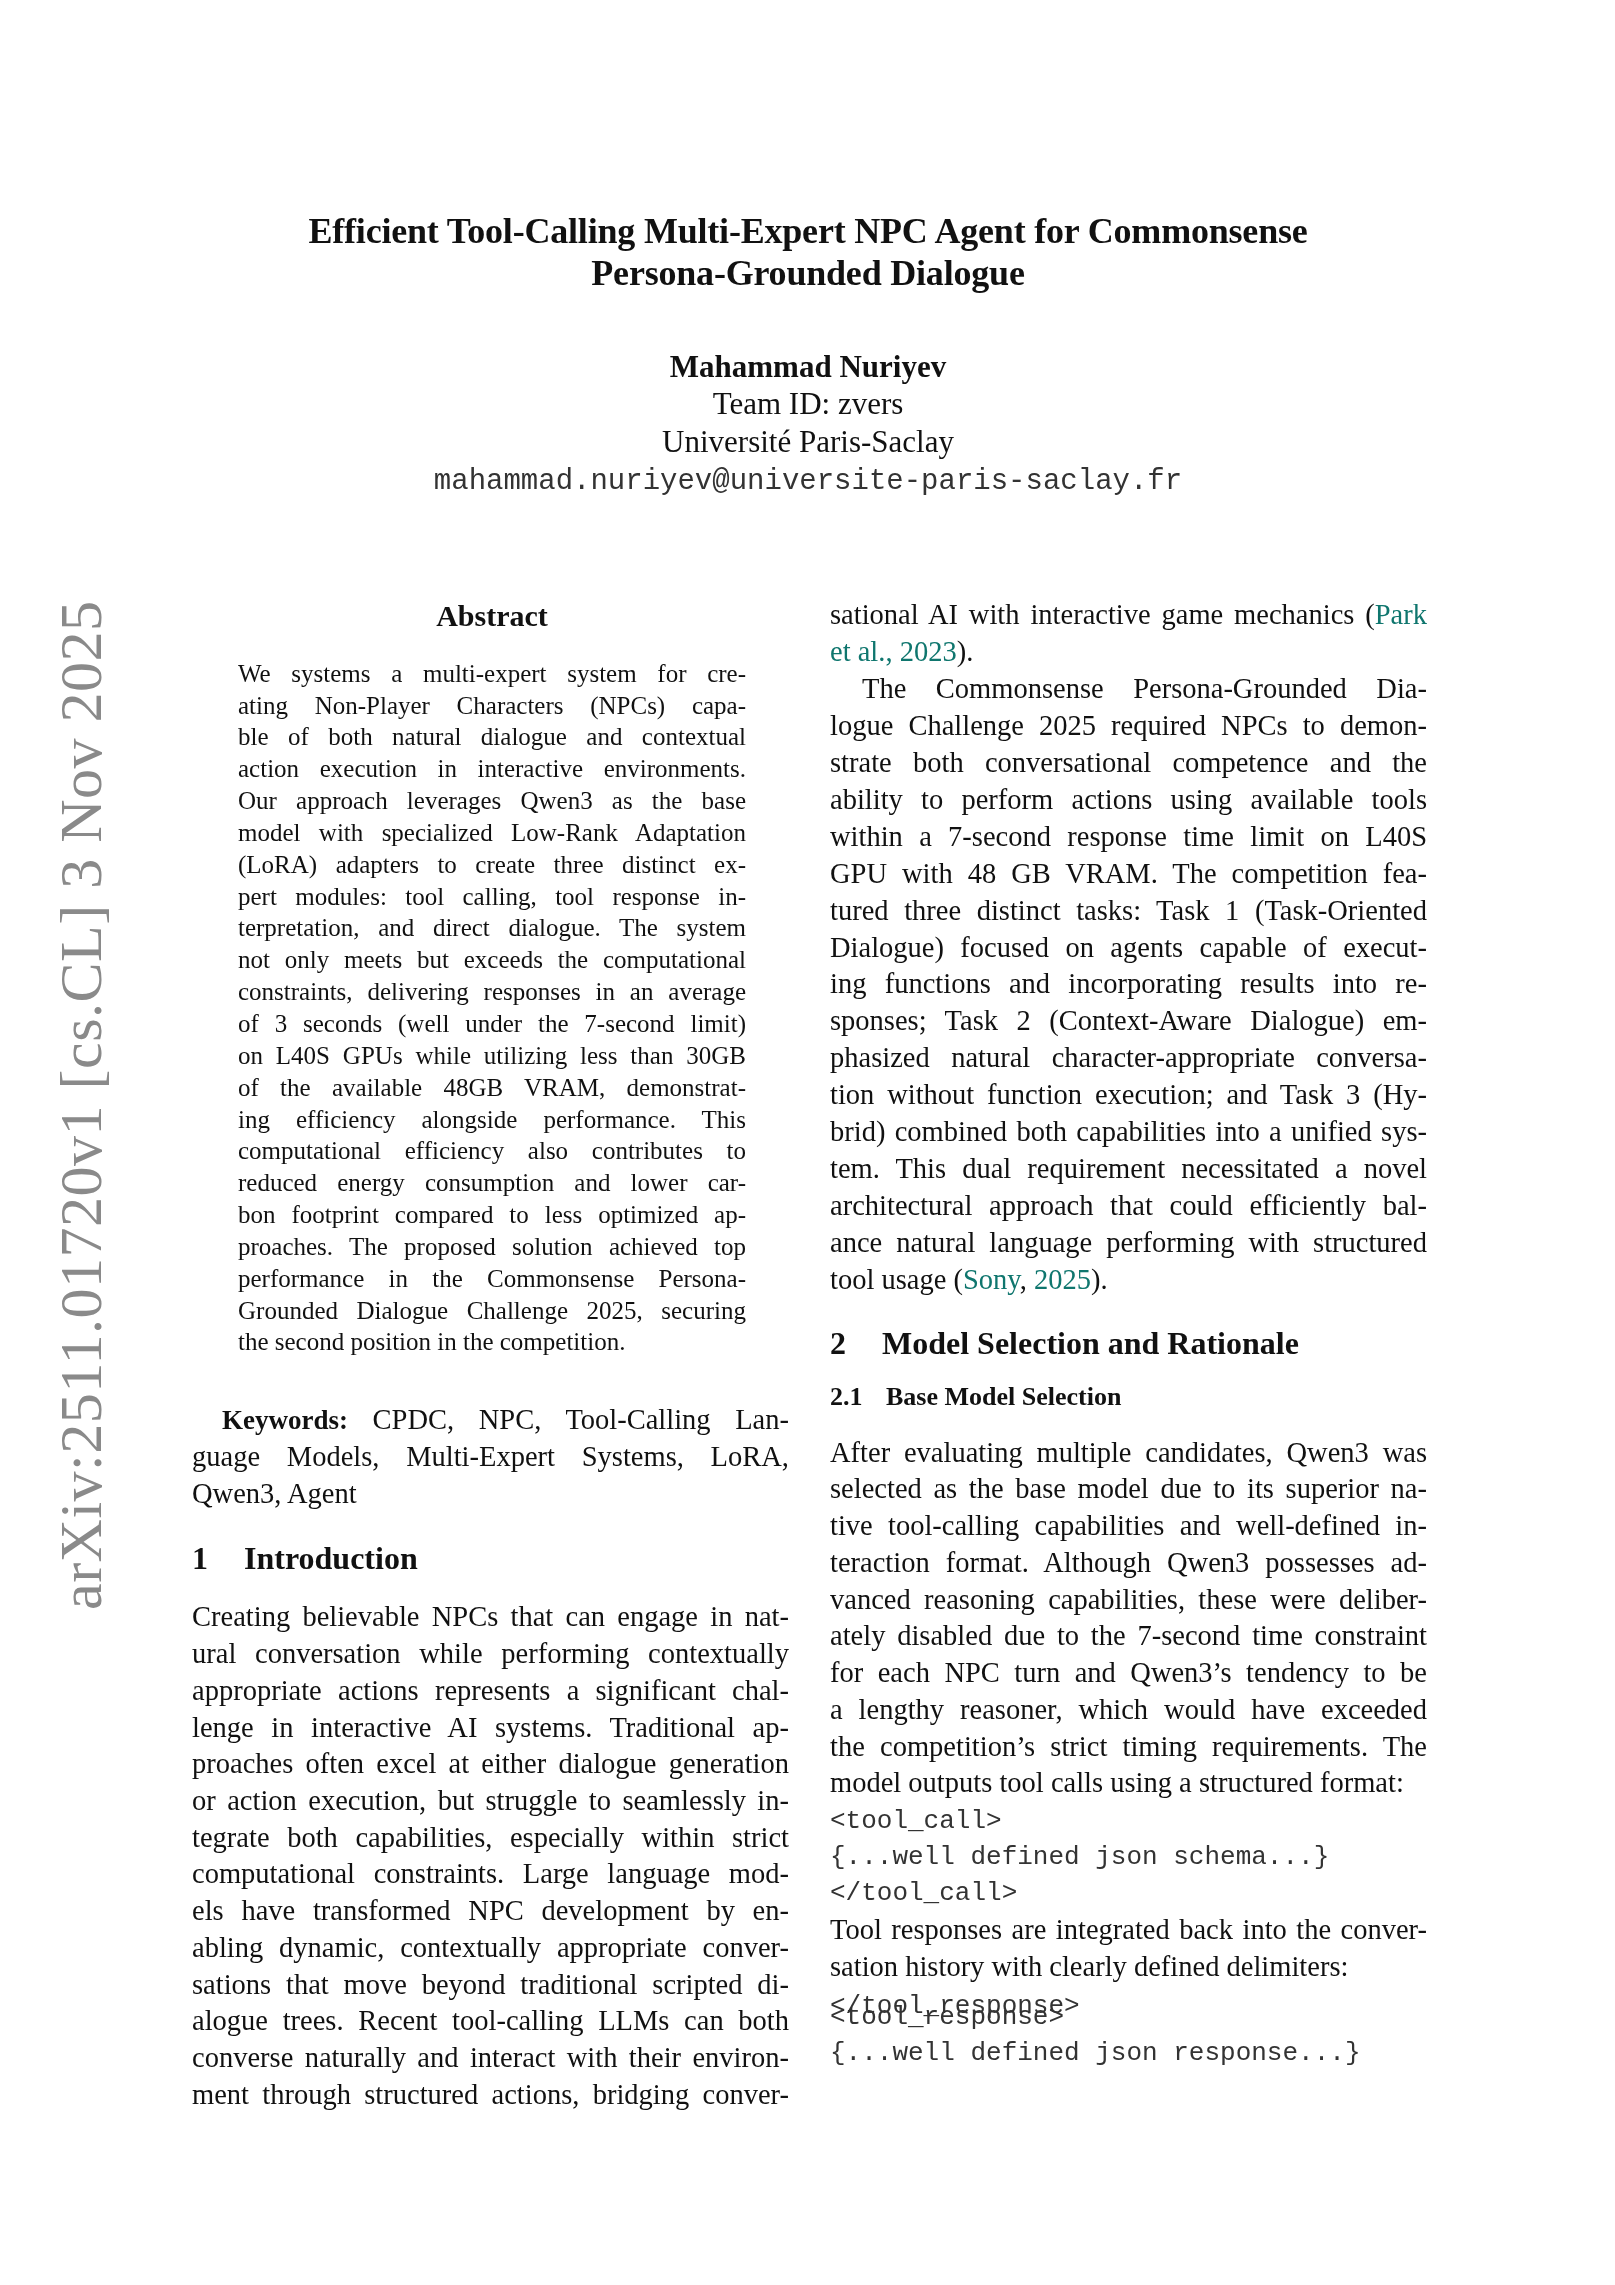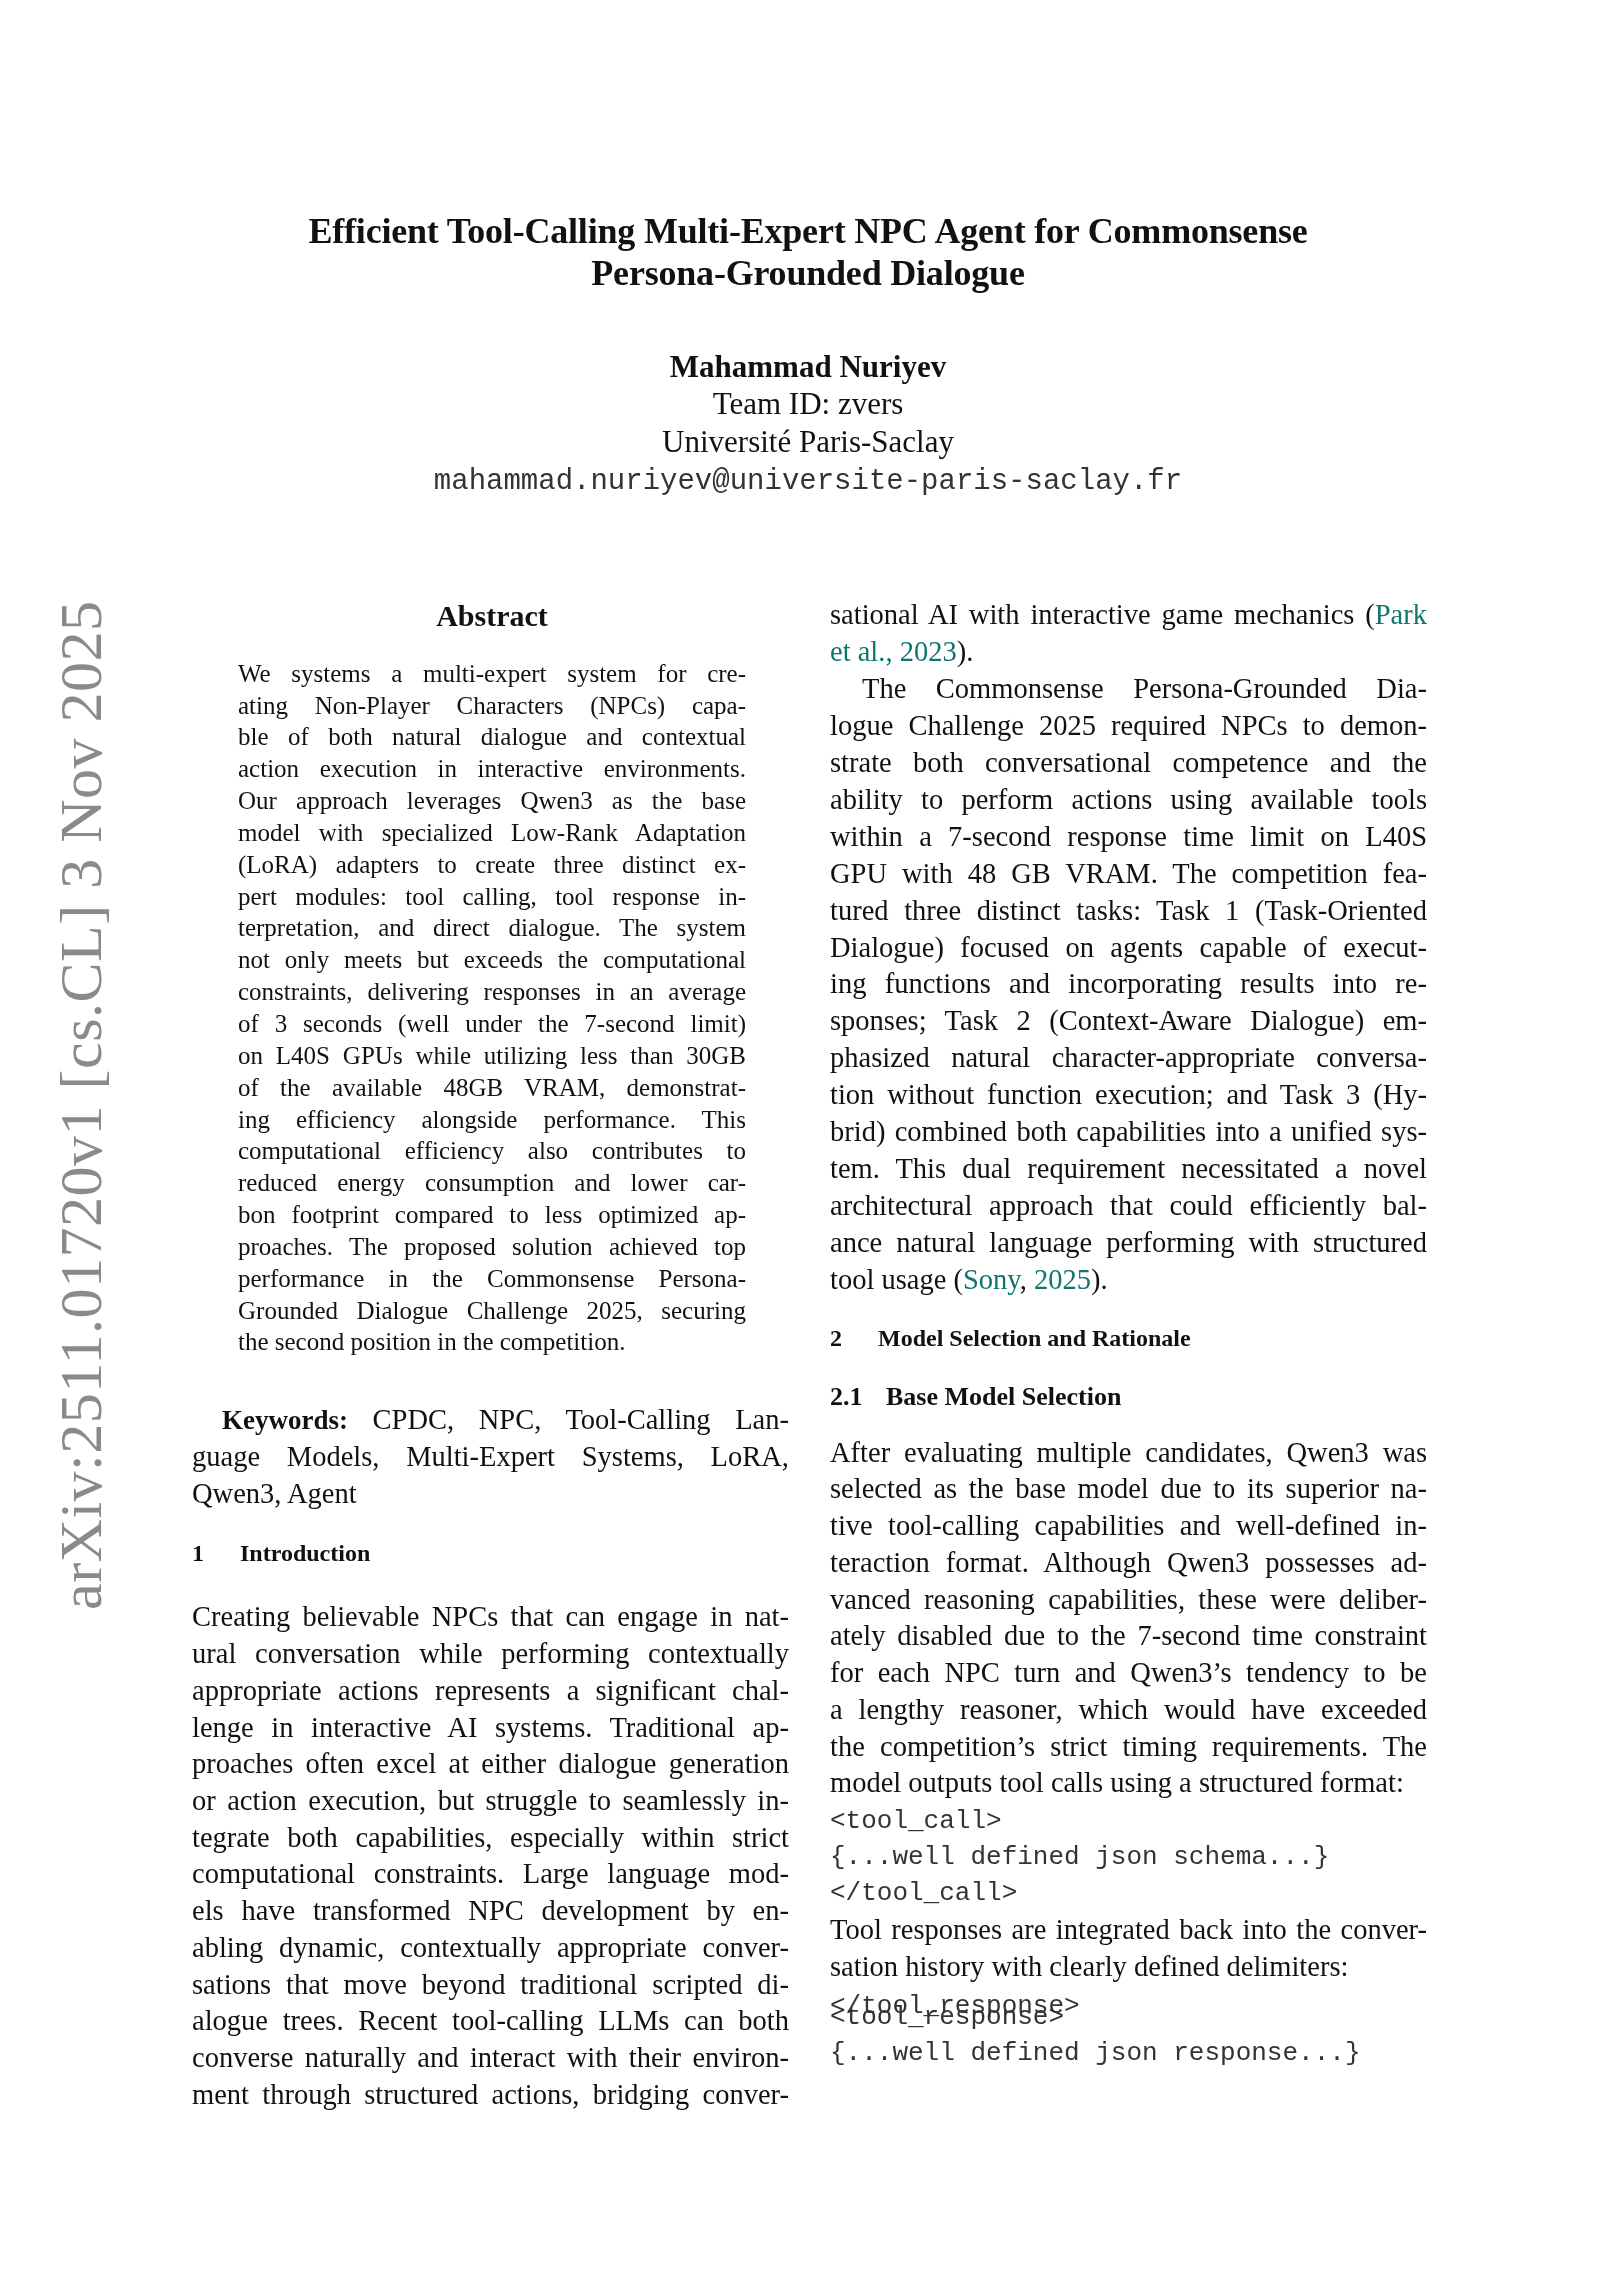--- a/index.html
+++ b/index.html
@@ -8,21 +8,21 @@
   .abs { position:absolute; }
   .title { left:0; width:1616px; text-align:center; font-weight:bold; font-size:36px; letter-spacing:-0.2px; }
   .author { left:0; width:1616px; text-align:center; font-size:31px; }
   .author.b { font-weight:bold; }
   .email { left:0; width:1616px; text-align:center; font-family:"Liberation Mono","DejaVu Sans Mono",monospace; font-size:29px; color:#333; }
   .line { position:absolute; white-space:nowrap; font-size:28.5px; line-height:36px; text-align:justify; text-align-last:justify; }
   .line.last { text-align-last:left; }
   .abs-line { position:absolute; white-space:nowrap; font-size:25px; line-height:33px; text-align:justify; text-align-last:justify; }
   .abs-line.last { text-align-last:left; }
   .h-abs { font-weight:bold; font-size:30px; text-align:center; }
-  .h1 { font-weight:bold; font-size:24px; }
+  .h1 { font-weight:bold; font-size:32px; }
   .h2 { font-weight:bold; font-size:26px; }
   .code { position:absolute; font-family:"Liberation Mono","DejaVu Sans Mono",monospace; font-size:26px; color:#333; white-space:pre; line-height:36px; }
   .cite { color:#0f766e; }
   .stamp { position:absolute; left:47px; top:1610px; transform-origin:0 0; transform:rotate(-90deg);
            font-size:60px; color:#8a8a8a; white-space:nowrap; font-family:"Liberation Serif","DejaVu Serif",serif; letter-spacing:0.5px; }
 </style>
 </head>
 <body>
 
 <div class="stamp">arXiv:2511.01720v1  [cs.CL]  3 Nov 2025</div>

